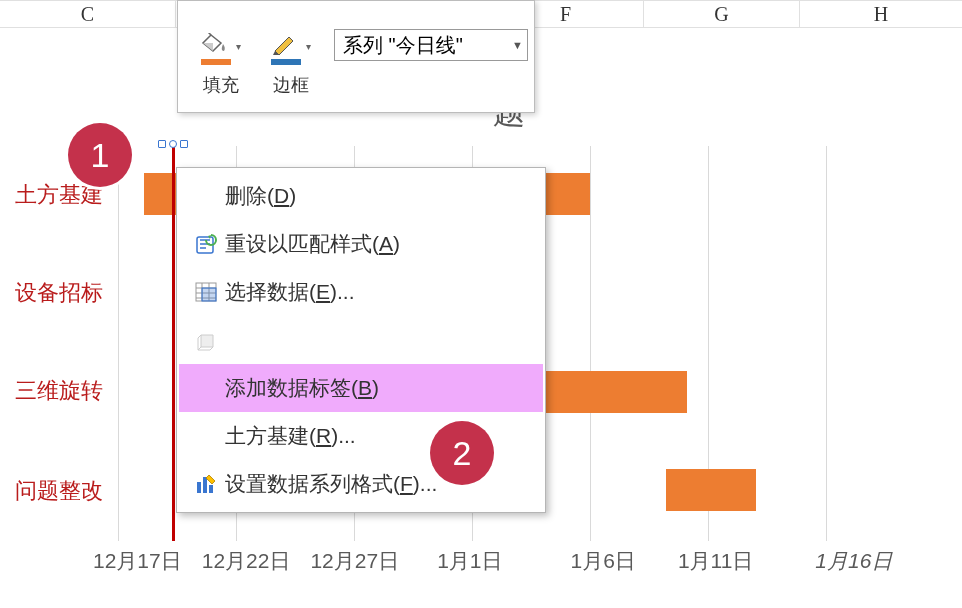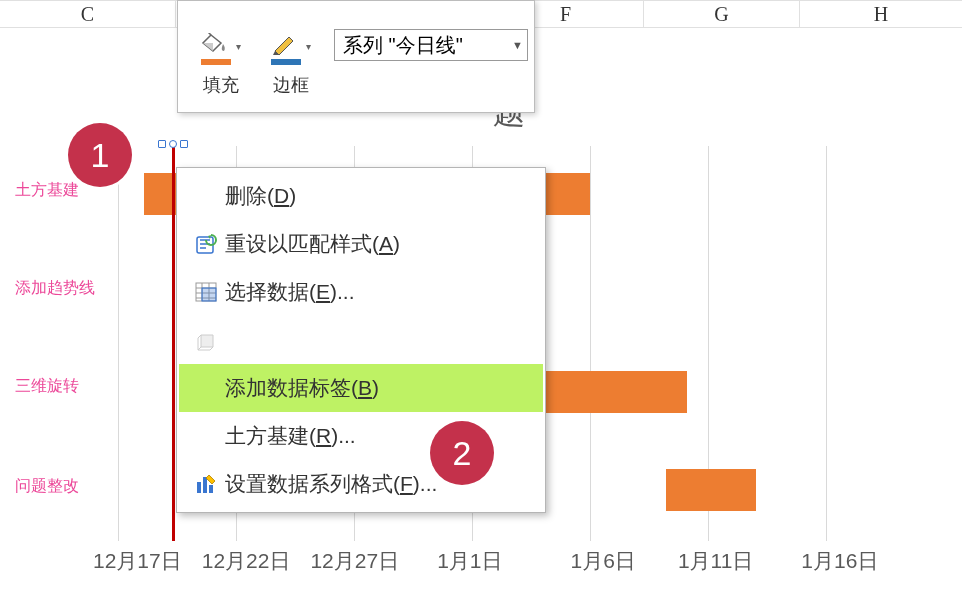--- a/index.html
+++ b/index.html
@@ -143,22 +143,22 @@
       font-size: 32px;
       color: #595959;
     }
     .y-labels {
       position: absolute;
       left: 15px;
       top: 115px;
       width: 100px;
     }
     .y-label {
-      font-size: 16px;
-      color: #ec4899;
+      font-size: 22px;
+      color: #b91c1c;
       position: absolute;
       white-space: nowrap;
     }
     .y1 { top: 0; }
     .y2 { top: 98px; }
     .y3 { top: 196px; }
     .y4 { top: 296px; }
 
     .plot {
       position: absolute;
@@ -224,21 +224,21 @@
     }
     .menu-item {
       display: flex;
       align-items: center;
       height: 48px;
       padding: 0 10px 0 8px;
       font-size: 21px;
       color: #333;
     }
     .menu-item.disabled { color: #aaa; }
-    .menu-item.hover { background: #bef264; }
+    .menu-item.hover { background: #f0abfc; }
     .menu-icon-slot {
       width: 38px;
       display: flex;
       justify-content: center;
       align-items: center;
     }
     .mtext .ul { text-decoration: underline; }
 
     
     .callout {
@@ -273,21 +273,21 @@
   <div class="col-header col-h">H</div>
 </div>
 
 <div class="chart-area">
   <div class="chart-title-frag">
     <span style="opacity:0;">示</span><span>题</span>
   </div>
 
   <div class="y-labels">
     <div class="y-label y1">土方基建</div>
-    <div class="y-label y2">添加趋势线</div>
+    <div class="y-label y2">设备招标</div>
     <div class="y-label y3">三维旋转</div>
     <div class="y-label y4">问题整改</div>
   </div>
 
   <div class="plot">
 
     <div class="gridline" style="left:0px"></div>
     <div class="gridline" style="left:118px"></div>
     <div class="gridline" style="left:236px"></div>
     <div class="gridline" style="left:354px"></div>
@@ -305,21 +305,21 @@
     <div class="handle" style="top:-6px; left:62px;"></div>
   </div>
 
   <div class="x-labels">
     <div class="x-label" style="margin-left:8px;">12月17日</div>
     <div class="x-label" style="margin-left:20px;">12月22日</div>
     <div class="x-label" style="margin-left:20px;">12月27日</div>
     <div class="x-label" style="margin-left:38px;">1月1日</div>
     <div class="x-label" style="margin-left:68px;">1月6日</div>
     <div class="x-label" style="margin-left:42px;">1月11日</div>
-    <div class="x-label" style="margin-left:48px;">1月16日</div>
+    <div class="x-label" style="margin-left:62px;font-style:italic;">1月16日</div>
   </div>
 </div>
 
 <div class="mini-toolbar">
   <div class="tb-item">
     <div class="tb-icon-wrap" style="display:flex; align-items:flex-end;">
       <div class="tb-icon-fill">
         <svg class="fill-bucket" width="28" height="22" viewBox="0 0 28 22">
           <path d="M10 2 L20 10 L12 18 L2 10 Z" fill="none" stroke="#666" stroke-width="1.5"></path>
           <path d="M2 10 L12 18 L12 10 Z" fill="#ccc"></path>

